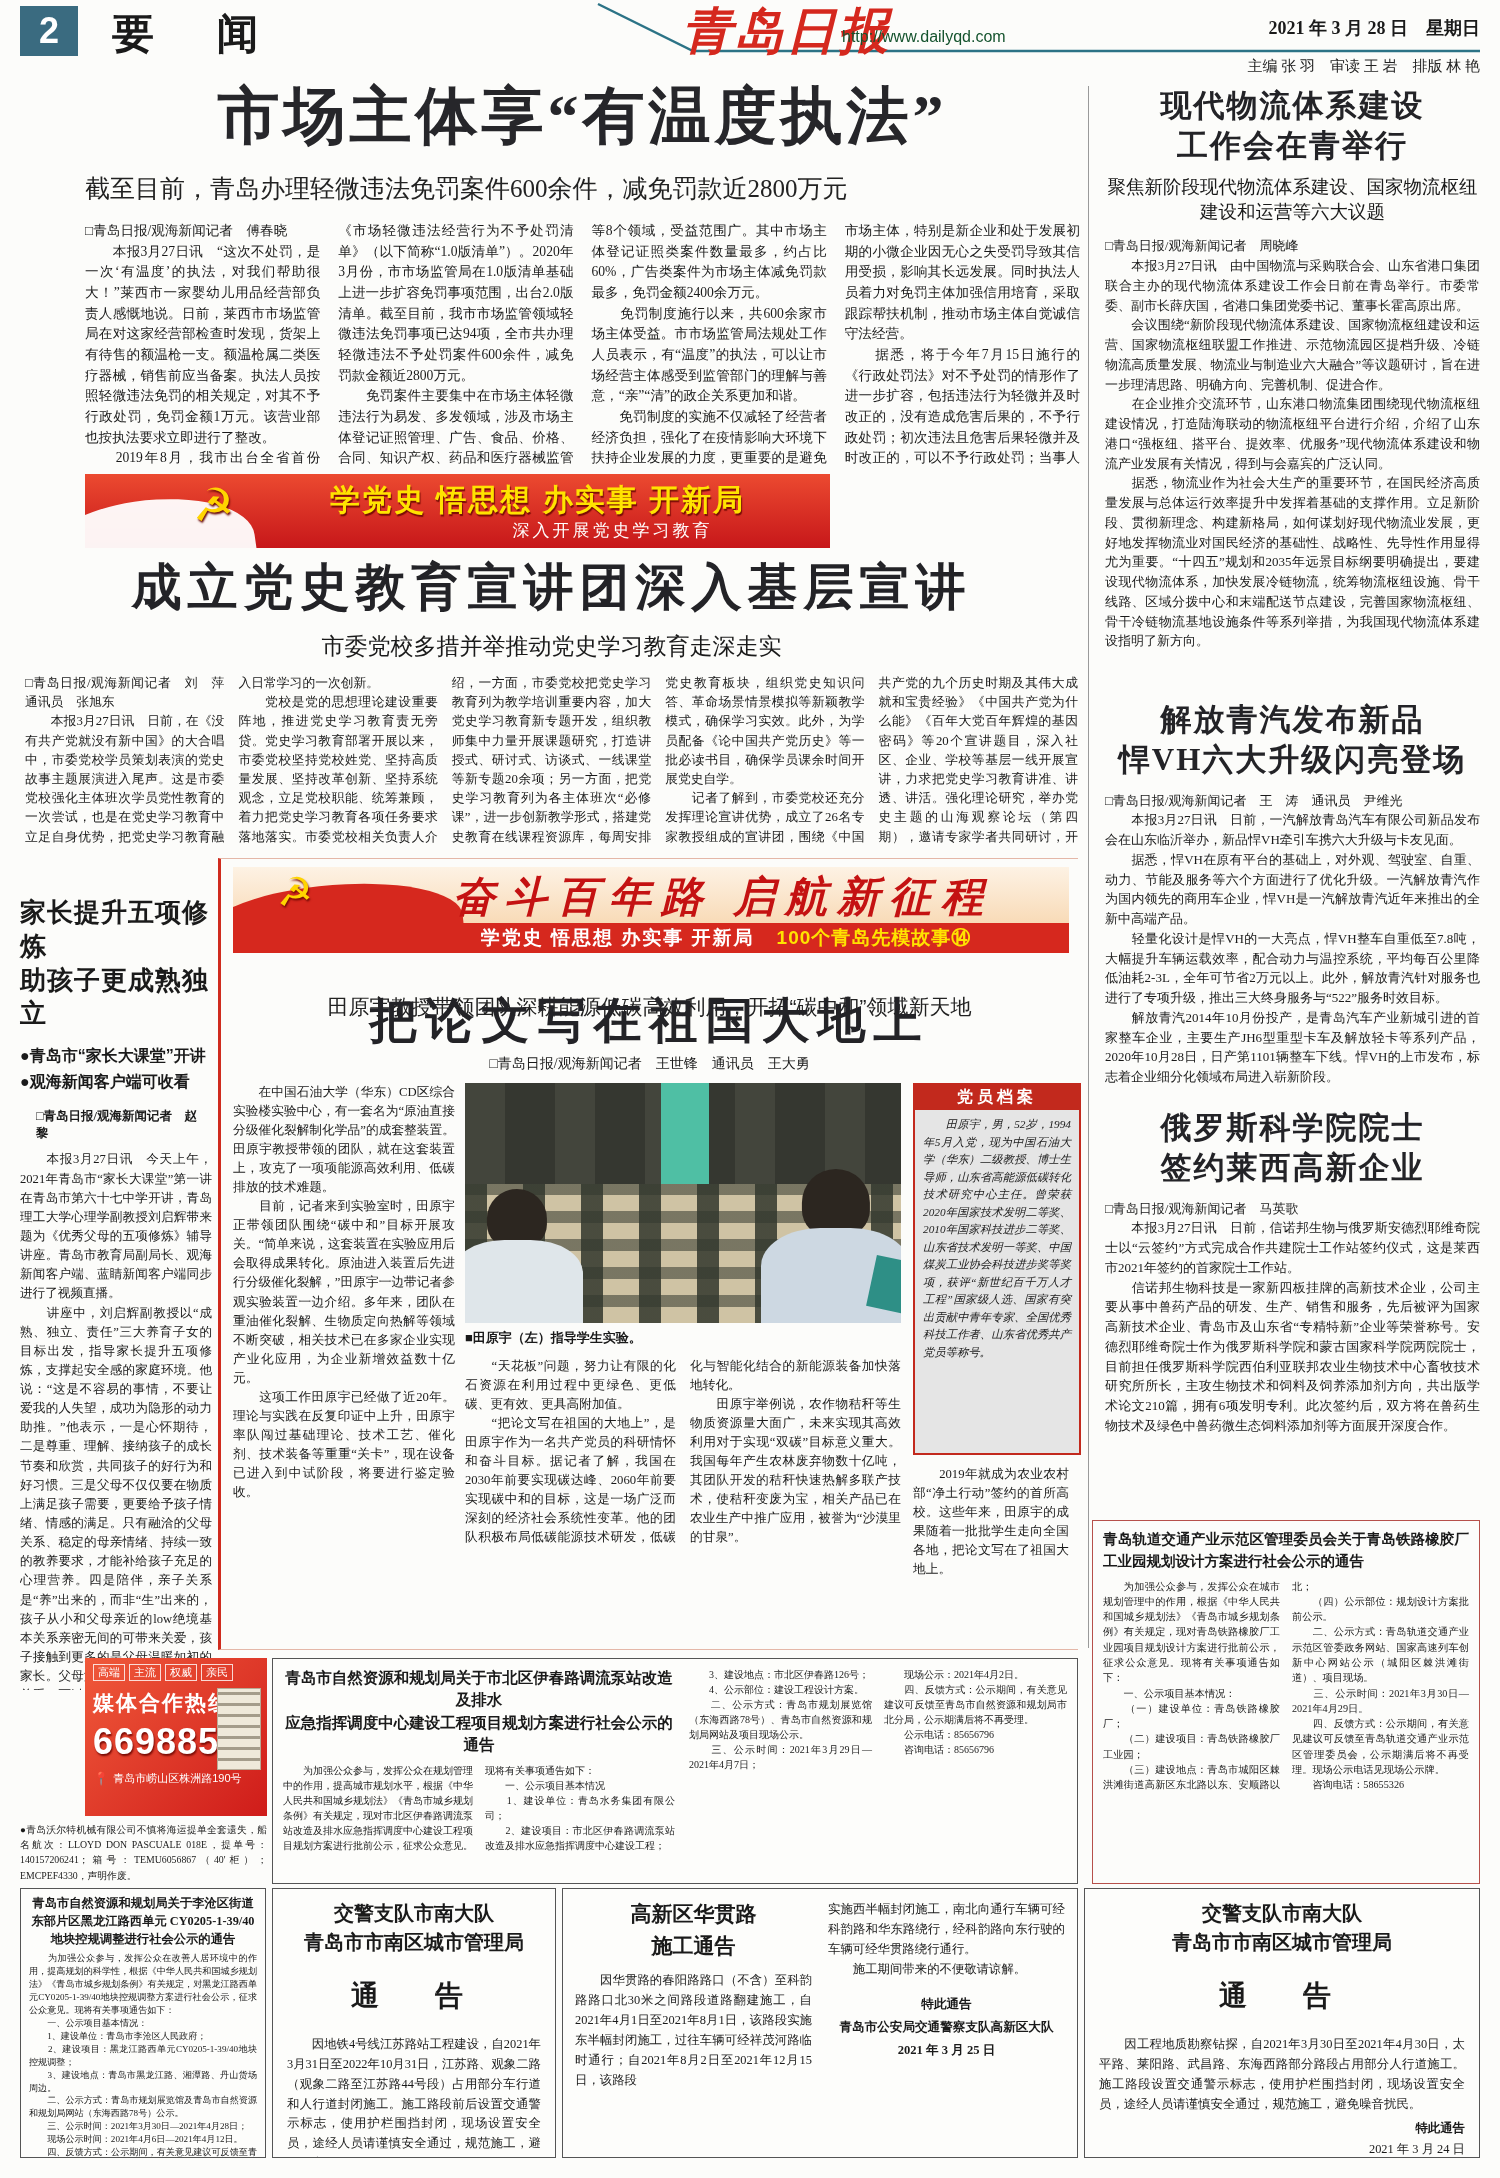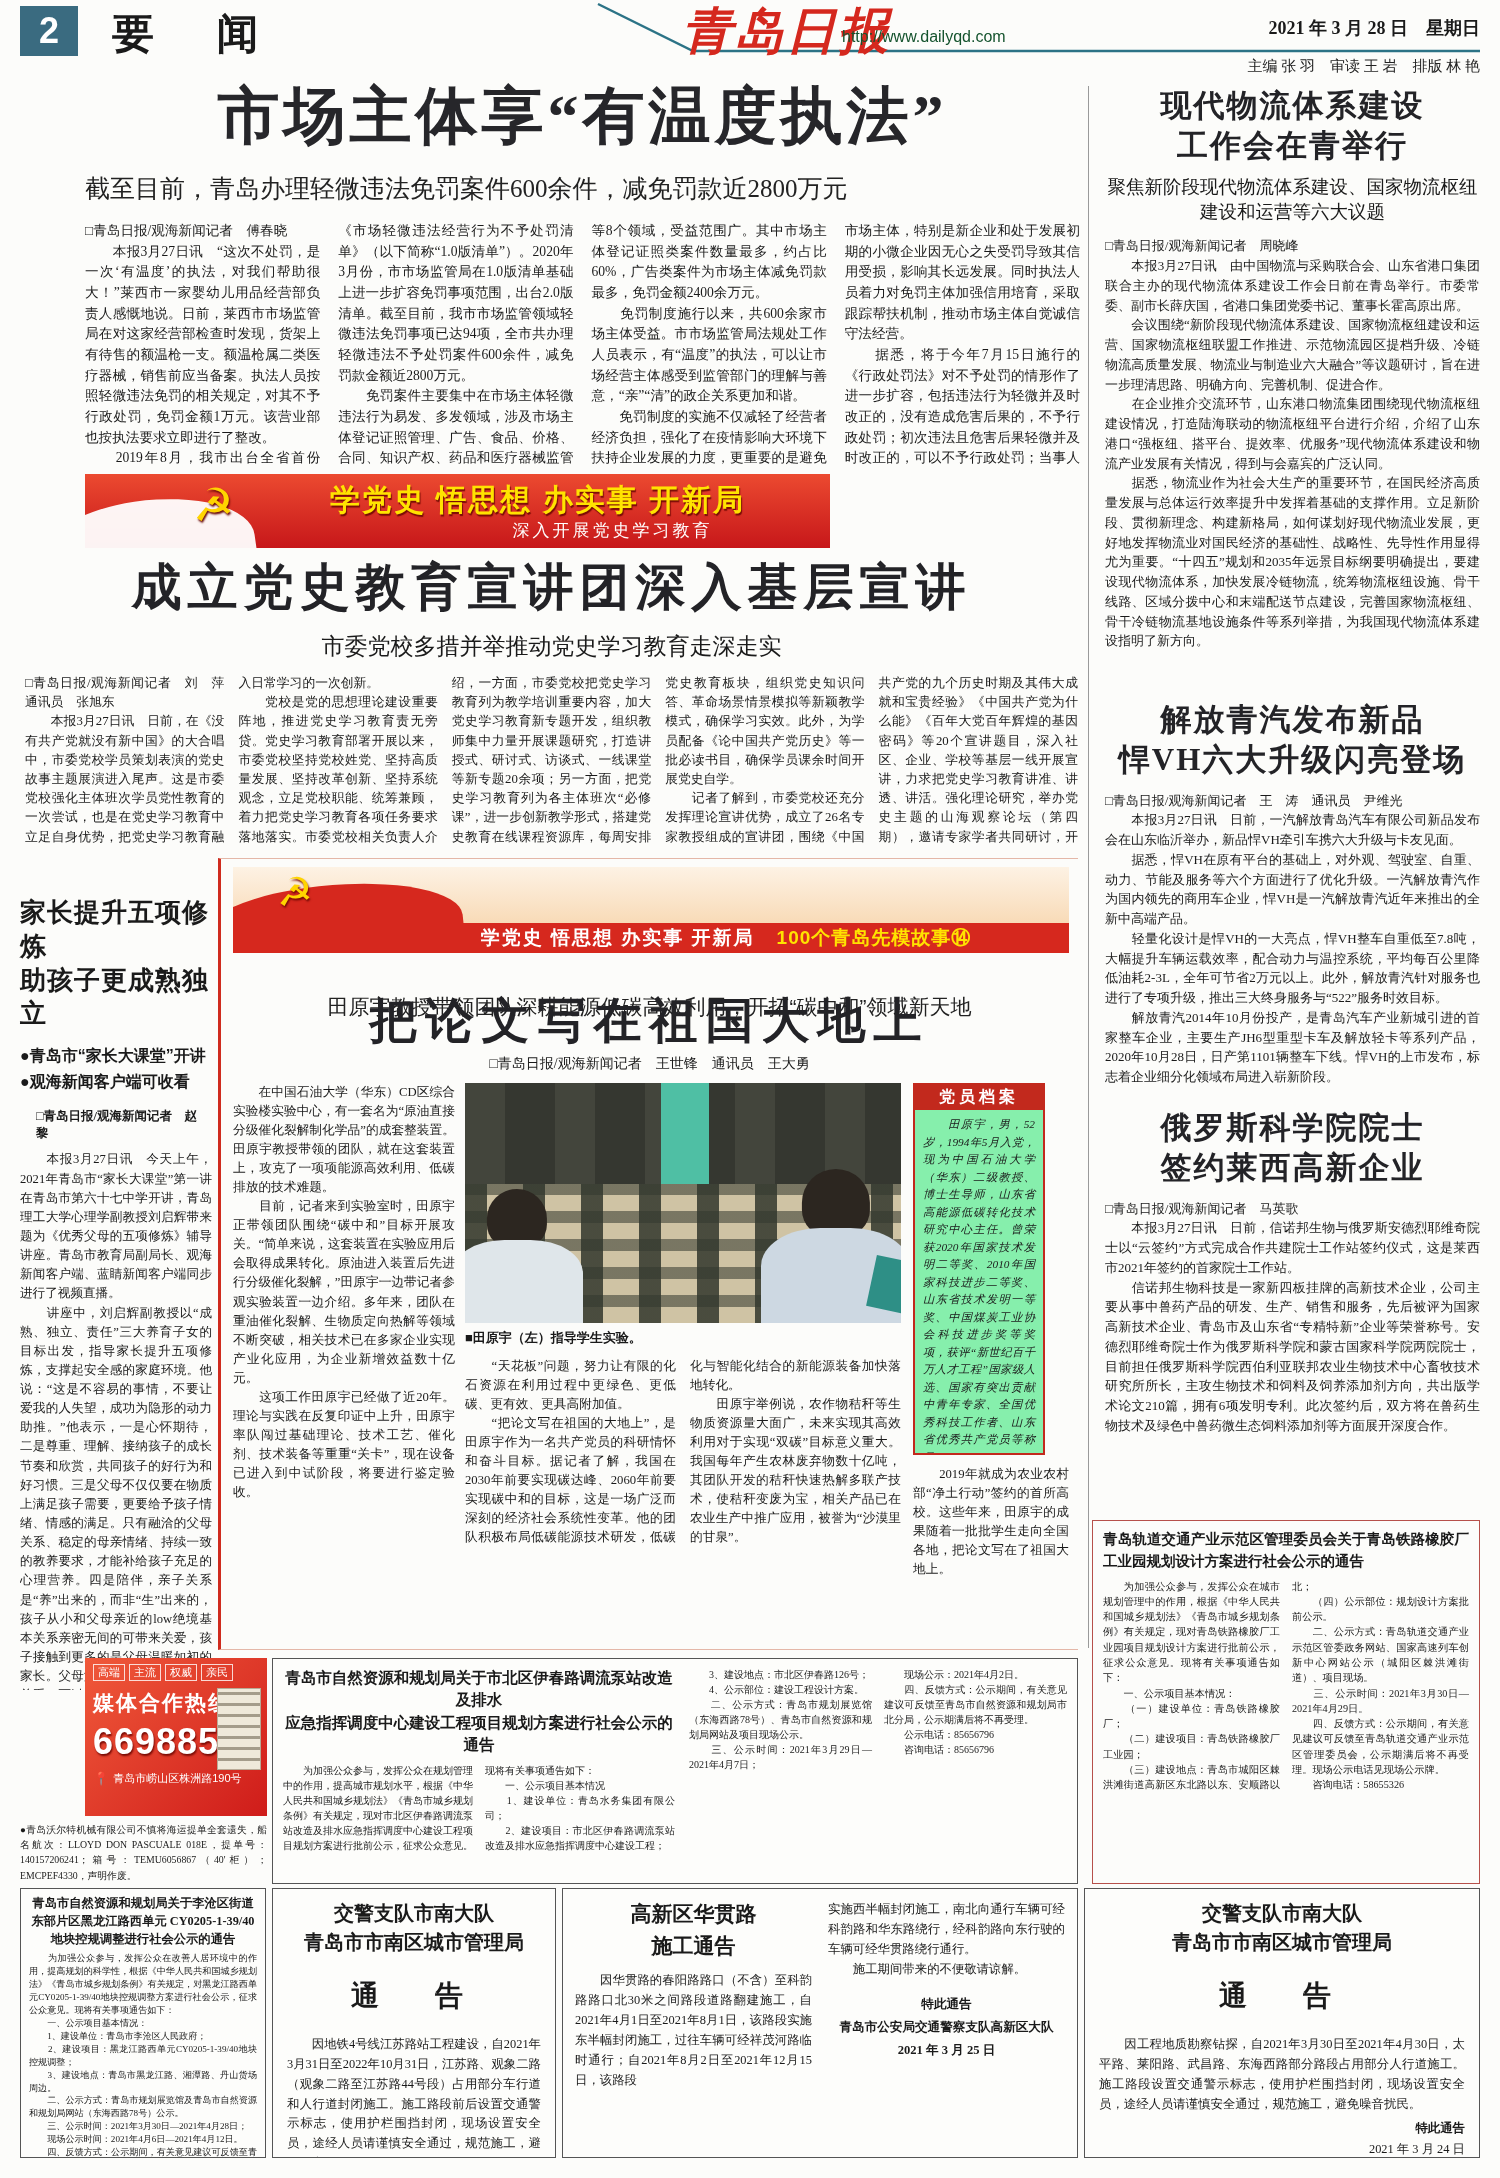--- a/index.html
+++ b/index.html
@@ -85,22 +85,22 @@
   .ph-panel { position:absolute; left:0; top:42%; right:0; bottom:0; background:#cfc3a4;
               background-image:repeating-linear-gradient(90deg,rgba(50,55,45,.85) 0 22px,transparent 22px 58px),
                                repeating-linear-gradient(0deg,transparent 0 16px,rgba(50,55,45,.55) 16px 28px); }
   .person { position:absolute; }
   .p-head { position:absolute; left:50%; transform:translateX(-50%); top:0; width:46%; height:44%;
             background:#2c2620; border-radius:50% 50% 40% 40%; }
   .p-body { position:absolute; left:0; bottom:0; width:100%; height:62%;
             background:#cdd8e2; border-radius:40% 40% 0 0; }
   .p-book { position:absolute; right:-6px; bottom:8%; width:30%; height:34%; background:#2e8f86; transform:rotate(12deg); }
   .photo-caption { position:absolute; left:244px; top:470px; width:436px; font-size:13px; font-weight:bold; }
-  .profile { position:absolute; left:692px; top:224px; width:132px; height:372px; border:2px solid #c2291d;
-             background:#86efac; overflow:hidden; }
+  .profile { position:absolute; left:692px; top:224px; width:168px; height:372px; border:2px solid #c2291d;
+             background:#e5e5e5; overflow:hidden; }
   .profile-title { background:#c2291d; color:#fff; font-weight:900; font-size:16px; text-align:center;
                    padding:2px 0; letter-spacing:4px; font-family:"Liberation Sans",sans-serif; }
   .profile-text { padding:6px 8px; font-size:11.3px; line-height:1.55; font-style:italic; overflow:hidden; }
   .fcol-mid { position:absolute; left:244px; top:498px; width:436px; height:282px;
               column-count:2; column-gap:14px; font-size:12.7px; line-height:1.5; overflow:hidden; }
   .fcol-tail { position:absolute; left:692px; top:606px; width:156px; height:174px;
                font-size:12.7px; line-height:1.5; overflow:hidden; }
 
   
   .vrule { left:1088px; top:86px; width:1px; height:1562px; background:#9a9a9a; }
@@ -211,20 +211,21 @@
     <div class="pa-byline">□青岛日报/观海新闻记者　赵　黎</div>
     <div class="pa-body pre just">　　本报3月27日讯　今天上午，2021年青岛市“家长大课堂”第一讲在青岛市第六十七中学开讲，青岛理工大学心理学副教授刘启辉带来题为《优秀父母的五项修炼》辅导讲座。青岛市教育局副局长、观海新闻客户端、蓝睛新闻客户端同步进行了视频直播。
 　　讲座中，刘启辉副教授以“成熟、独立、责任”三大养育子女的目标出发，指导家长提升五项修炼，支撑起安全感的家庭环境。他说：“这是不容易的事情，不要让爱我的人失望，成功为隐形的动力助推。”他表示，一是心怀期待，二是尊重、理解、接纳孩子的成长节奏和欣赏，共同孩子的好行为和好习惯。三是父母不仅仅要在物质上满足孩子需要，更要给予孩子情绪、情感的满足。只有融洽的父母关系、稳定的母亲情绪、持续一致的教养要求，才能补给孩子充足的心理营养。四是陪伴，亲子关系是“养”出来的，而非“生”出来的，孩子从小和父母亲近的low绝境基本关系亲密无间的可带来关爱，孩子接触到更多的是父母温暖如初的家长。父母没有和孩子培养出亲密关系，而过于严苛要求的家庭则教导易让孩子感到冷漠，从而走向极端。父母的陪伴不应是“物理的存在”，而要有高质量的陪伴。五是规则，父母负责照料教育要求和情感反应的高低，可以划分为4种类型：权威型、专制型、忽视型、溺爱型。其中权威型父母是最为理想的类型，对待子女教育高要求，回应子女情感高反应，做到严中有爱、爱中有度。
 　　市级“家长大课堂”每季度组织一讲。目前，全市共举办590.7万人次。</div>
   </div>
 
   <div class="abs feature">
     <div class="fbanner">
       <div class="fb-flag"></div>
       <div class="fb-emblem">☭</div>
+      <div class="fb-title">奋斗百年路 启航新征程</div>
       <div class="fstrip">
         <span class="w">学党史 悟思想 办实事 开新局</span>
         <span class="y">100个青岛先模故事⑭</span>
       </div>
     </div>
     <div class="fkicker">田原宇教授带领团队深耕能源低碳高效利用，开拓“碳中和”领域新天地</div>
     <div class="fheadline">把论文写在祖国大地上</div>
     <div class="fbyline">□青岛日报/观海新闻记者　王世锋　通讯员　王大勇</div>
     <div class="fcol-left pre just">　　在中国石油大学（华东）CD区综合实验楼实验中心，有一套名为“原油直接分级催化裂解制化学品”的成套整装置。田原宇教授带领的团队，就在这套装置上，攻克了一项项能源高效利用、低碳排放的技术难题。
 　　目前，记者来到实验室时，田原宇正带领团队围绕“碳中和”目标开展攻关。“简单来说，这套装置在实验应用后会取得成果转化。原油进入装置后先进行分级催化裂解，”田原宇一边带记者参观实验装置一边介绍。多年来，团队在重油催化裂解、生物质定向热解等领域不断突破，相关技术已在多家企业实现产业化应用，为企业新增效益数十亿元。

